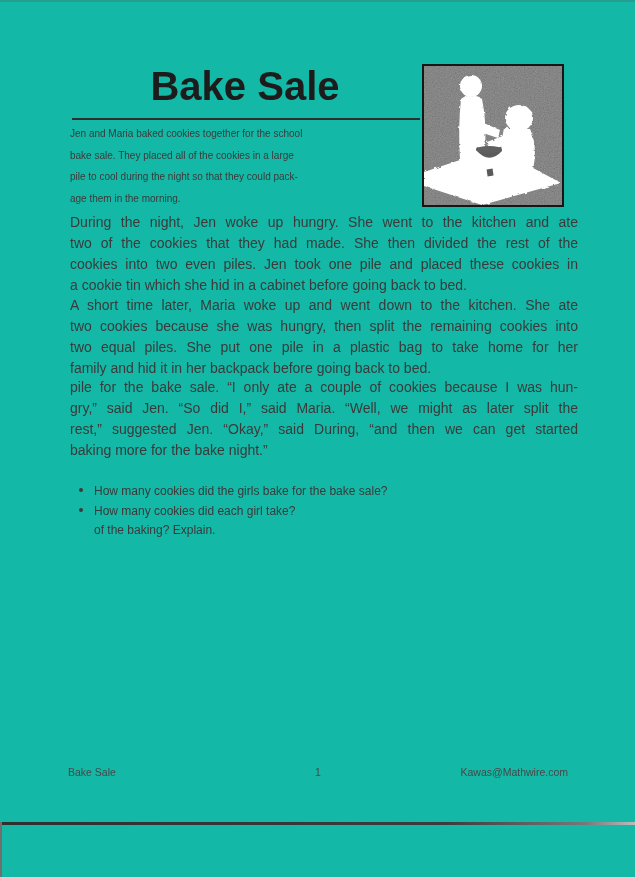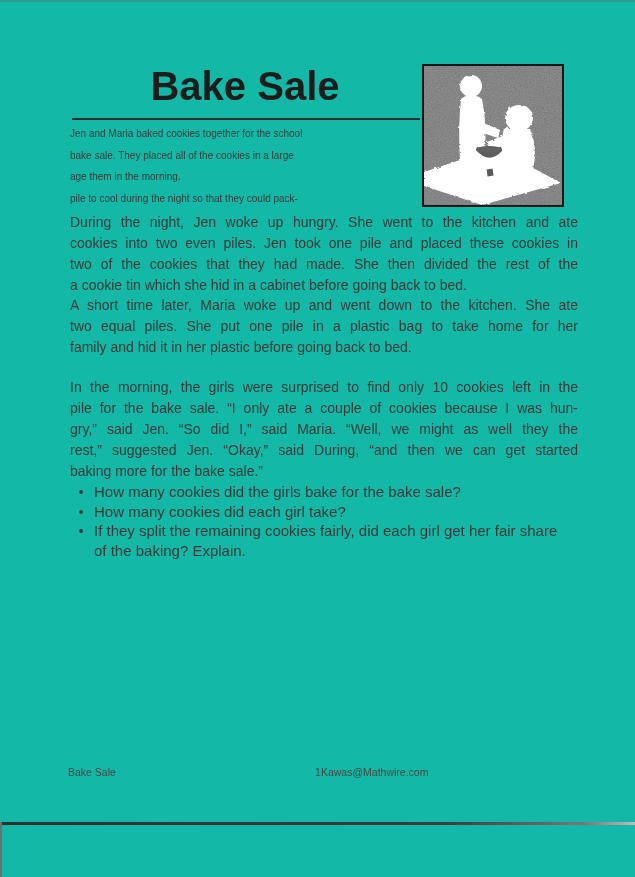--- a/index.html
+++ b/index.html
@@ -55,40 +55,40 @@
   .p1 { top: 123px; width: 352px; font-size: 10px; line-height: 21.7px; }
   .p2 { top: 212px; width: 508px; }
   .p3 { top: 295px; width: 508px; }
   .p4 { top: 377px; width: 508px; }
   .jline { text-align: justify; text-align-last: justify; }
   .lastline { text-align: right; text-align-last: left; }
   
   .questions {
     position: absolute; left: 70px; top: 482px; width: 508px;
     margin: 0; padding: 0; list-style: none;
-    font-size: 15px; line-height: 19.7px; color: #3a3a3a;
+    font-size: 12px; line-height: 19.7px; color: #3a3a3a;
   }
   .question-item { display: block; margin: 0; }
   .qrow { display: flex; align-items: baseline; }
   .dot {
     flex: 0 0 auto; width: 4px; height: 4px; border-radius: 50%;
     background: #3a3a3a; margin-left: 9px; margin-right: 11px;
     position: relative; top: -3px;
   }
   .qtext { flex: 1 1 auto; }
   .qwrap { padding-left: 24px; }
   
   .footer {
     position: absolute; left: 68px; top: 766px; width: 500px;
     display: flex; align-items: baseline;
     font-size: 10.5px; color: #474747;
   }
   .footer .f-left  { flex: 1; text-align: left; }
   .footer .f-mid   { flex: 0 0 auto; text-align: center; }
-  .footer .f-right { flex: 1; }
+  .footer .f-right { flex: 1; text-align: right; }
 </style>
 </head>
 <body>
 
 <div class="page">
 
   <div class="scan-edge-top"></div>
 
   <h1 class="title">Bake Sale</h1>
   <div class="title-rule"></div>
@@ -122,63 +122,59 @@
       </g>
       <path d="M52,84 q13,15 26,1 l-1,-4 q-12,6 -24,0 Z" fill="#5c5c5c"></path>
       <ellipse cx="65" cy="83.5" rx="13" ry="3.5" fill="#606060"></ellipse>
       <rect x="63" y="103" width="6" height="7" fill="#5a5a5a" transform="rotate(-8 66 106)"></rect>
     </svg>
   </figure>
 
   <div class="para p1">
     <div class="pline">Jen and Maria baked cookies together for the school</div>
     <div class="pline">bake sale.  They placed all of the cookies in a large</div>
+    <div class="pline">pile to cool during the night so that they could pack-</div>
     <div class="pline">age them in the morning.</div>
-    <div class="pline">pile to cool during the night so that they could pack-</div>
   </div>
 
   <div class="para p2">
     <div class="jline">During the night, Jen woke up hungry.  She went to the kitchen and ate</div>
+    <div class="jline">two of the cookies that they had made.  She then divided the rest of the</div>
     <div class="jline">cookies into two even piles.  Jen took one pile and placed these cookies in</div>
-    <div class="jline">two of the cookies that they had made.  She then divided the rest of the</div>
     <div class="lastline">a cookie tin which she hid in a cabinet before going back to bed.</div>
   </div>
 
   <div class="para p3">
     <div class="jline">A short time later, Maria woke up and went down to the kitchen.  She ate</div>
+    <div class="jline">two cookies because she was hungry, then split the remaining cookies into</div>
     <div class="jline">two equal piles.  She put one pile in a plastic bag to take home for her</div>
-    <div class="lastline">family and hid it in her plastic before going back to bed.</div>
+    <div class="lastline">family and hid it in her backpack before going back to bed.</div>
   </div>
 
   <div class="para p4">
-    <div class="jline">In the morning, the girls were surprised to find only 10 cookies left in the</div>
     <div class="jline">pile for the bake sale.  “I only ate a couple of cookies because I was hun-</div>
-    <div class="jline">gry,” said Jen.  “So did I,” said Maria.  “Well, we might as well they the</div>
+    <div class="jline">gry,” said Jen.  “So did I,” said Maria.  “Well, we might as later split the</div>
     <div class="jline">rest,” suggested Jen.  “Okay,” said During, “and then we can get started</div>
-    <div class="lastline">baking more for the bake sale.”</div>
+    <div class="lastline">baking more for the bake night.”</div>
   </div>
 
   <ul class="questions">
     <li class="question-item">
       <div class="qrow">
         <span class="dot"></span>
         <span class="qtext">How many cookies did the girls bake for the bake sale?</span>
       </div>
     </li>
     <li class="question-item">
       <div class="qrow">
         <span class="dot"></span>
         <span class="qtext">How many cookies did each girl take?</span>
       </div>
     </li>
     <li class="question-item">
-      <div class="qrow">
-        <span class="dot"></span>
-        <span class="qtext">If they split the remaining cookies fairly, did each girl get her fair share</span>
-      </div>
       <div class="qwrap">of the baking?  Explain.</div>
     </li>
   </ul>
 
   <footer class="footer">
     <span class="f-left">Bake Sale</span>
     <span class="f-mid">1</span>
     <span class="f-right">Kawas@Mathwire.com</span>
   </footer>
 

